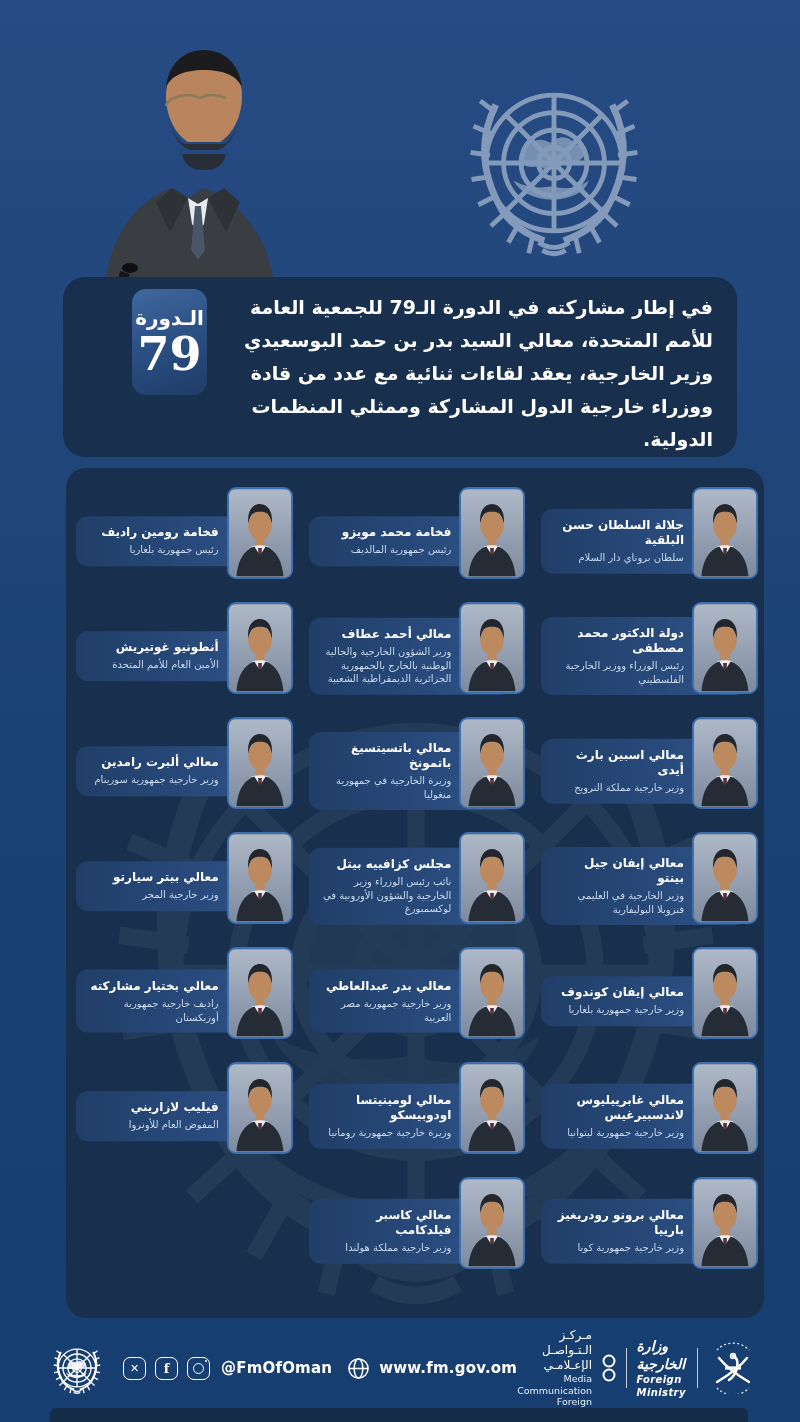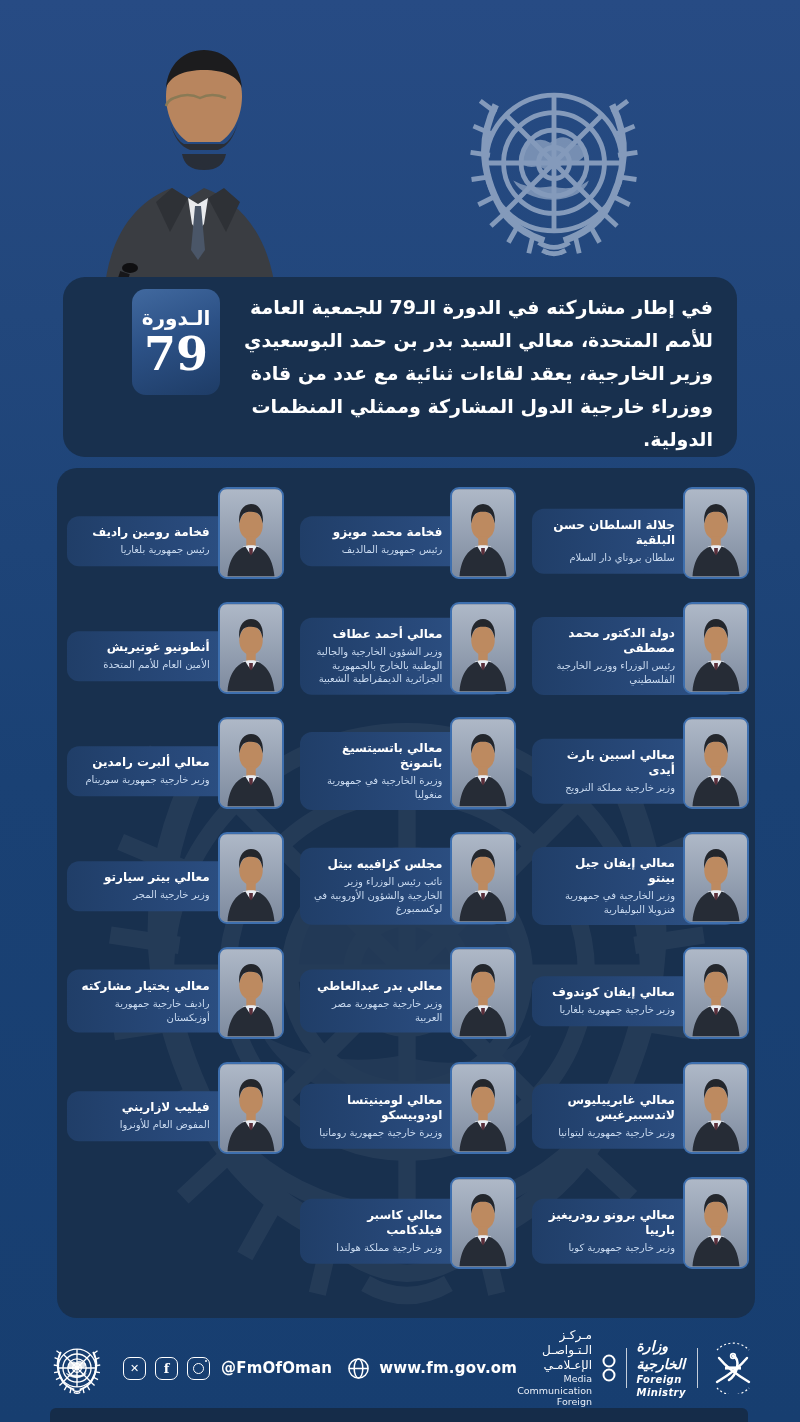--- a/index.html
+++ b/index.html
@@ -12,33 +12,33 @@
   
   .hero{left:86px;top:36px;width:208px;height:260px;}
   
   .un-top{left:438px;top:66px;width:232px;height:194px;color:#9cafca;opacity:.8;}
   
   .header-panel{
     left:63px;top:277px;width:674px;height:180px;border-radius:22px;
     background:#18304e;
   }
   .badge{
-    position:absolute;left:69px;top:12px;width:88px;height:106px;border-radius:14px;
+    position:absolute;left:69px;top:12px;width:75px;height:106px;border-radius:14px;
     background:linear-gradient(160deg,#41699f 0%,#2c5186 45%,#1e3c66 100%);
     display:flex;flex-direction:column;align-items:center;justify-content:center;color:#fff;
   }
   .badge-label{font-size:20px;font-weight:bold;direction:rtl;}
   .badge-num{font-family:"DejaVu Serif",serif;font-size:46px;font-weight:600;line-height:1.05;}
   .headline{
     position:absolute;right:24px;top:14px;width:500px;direction:rtl;text-align:right;
     color:#ffffff;font-size:19px;font-weight:bold;line-height:33px;margin:0;
   }
   
   .grid-panel{
-    left:57px;top:468px;width:698px;height:850px;border-radius:20px;
+    left:66px;top:468px;width:698px;height:850px;border-radius:20px;
     background:#18304e;overflow:hidden;
   }
   .watermark{position:absolute;left:-60px;top:160px;width:820px;height:690px;color:#ffffff;opacity:.05;}
   .grid{
     position:absolute;left:0;top:19px;width:698px;
     display:grid;grid-template-columns:repeat(3,1fr);row-gap:23px;direction:rtl;
     padding:0;
   }
   .cell{position:relative;height:92px;}
   .photo{
@@ -284,21 +284,21 @@
   </div>
 
   <div class="cell v-man-dark">
     <div class="photo">
       <svg viewBox="0 0 66 92">
             <use href="#avatar-g"></use>
           </svg>
     </div>
     <div class="namecard">
       <div class="m-name">معالي إيفان جيل بينتو</div>
-      <div class="m-title">وزير الخارجية في جمهورية فنزويلا البوليفارية</div>
+      <div class="m-title">وزير الخارجية في العليمي فنزويلا البوليفارية</div>
     </div>
   </div>
 
   <div class="cell v-man-dark">
     <div class="photo">
       <svg viewBox="0 0 66 92">
             <use href="#avatar-g"></use>
           </svg>
     </div>
     <div class="namecard">

